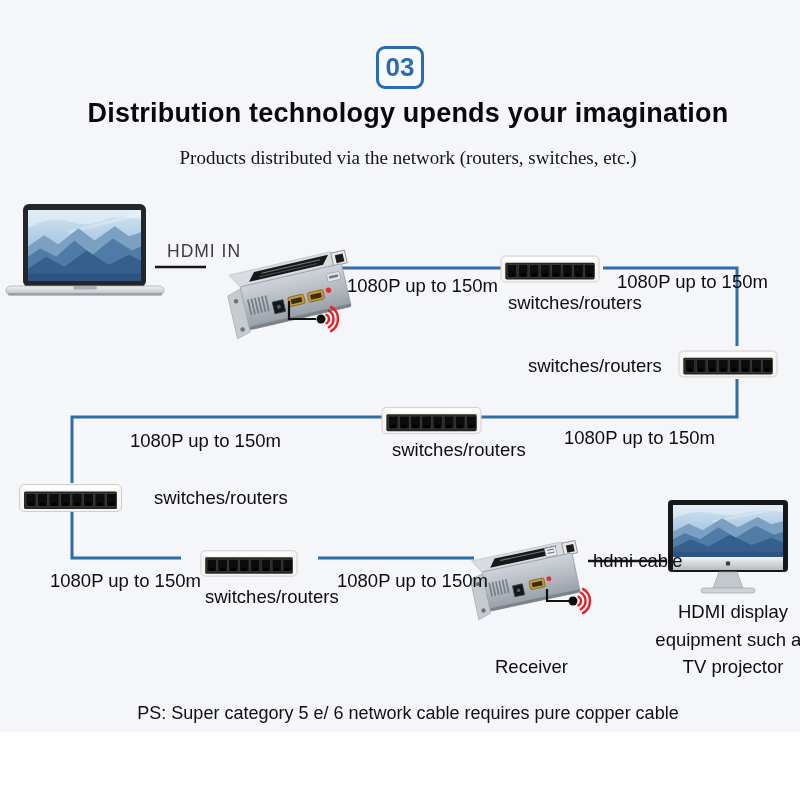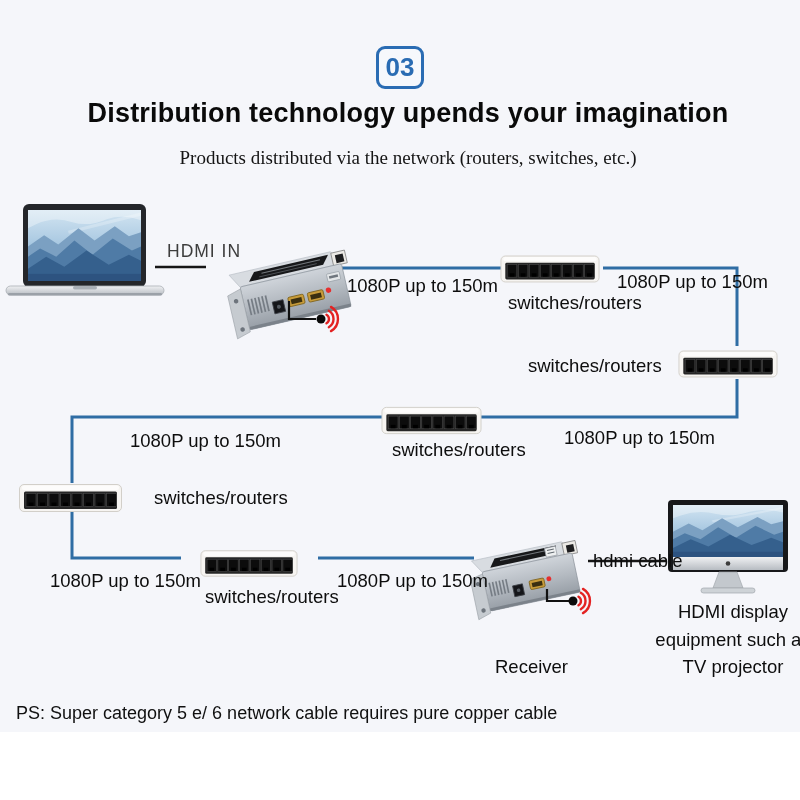--- a/index.html
+++ b/index.html
@@ -31,21 +31,21 @@
   .swl2{left:512px;top:355px;}
   .swl3{left:376px;top:439px;}
   .swl4{left:138px;top:487px;}
   .swl5{left:189px;top:586px;}
   .rcv{left:479px;top:612px;margin-top:44px;}
   .hdmi-cable{left:577px;top:503px;margin-top:47px;}
   .disp{width:190px;text-align:center;}
   .disp1{left:622px;top:601px;}
   .disp2{left:622px;top:629px;}
   .disp3{left:622px;top:656px;}
-  .footer{left:0;right:0;top:703px;text-align:left;font-size:18px;color:#101010;}
+  .footer{left:0;right:0;top:703px;text-align:center;font-size:18px;color:#101010;}
 </style>
 </head>
 <body>
 
 <div id="stage">
 
   <svg id="diagram-svg" width="800" height="800" viewBox="0 0 800 800">
     <defs>
       <linearGradient id="sky" x1="0" y1="0" x2="0" y2="1">
         <stop offset="0" stop-color="#d3e5f2"></stop>

